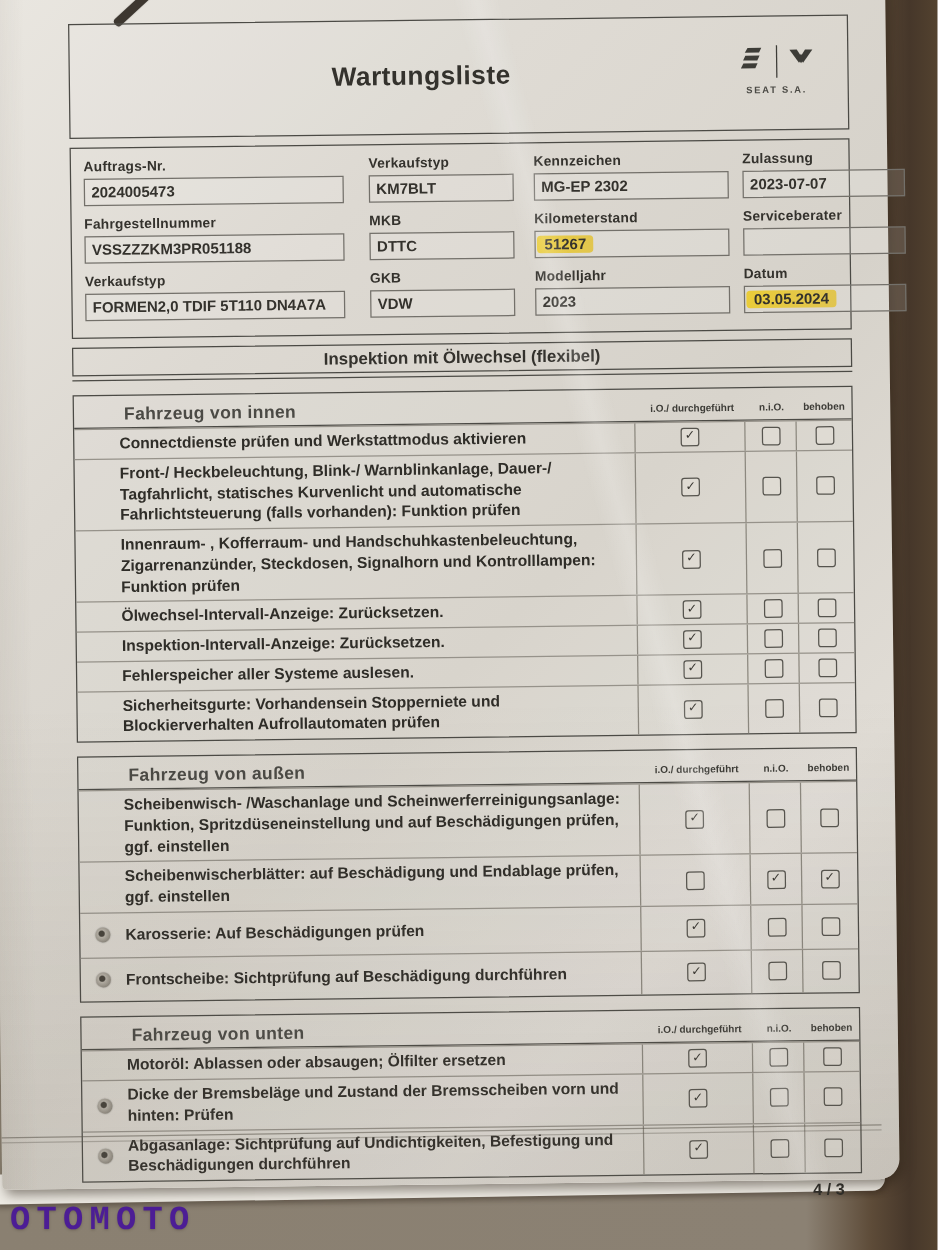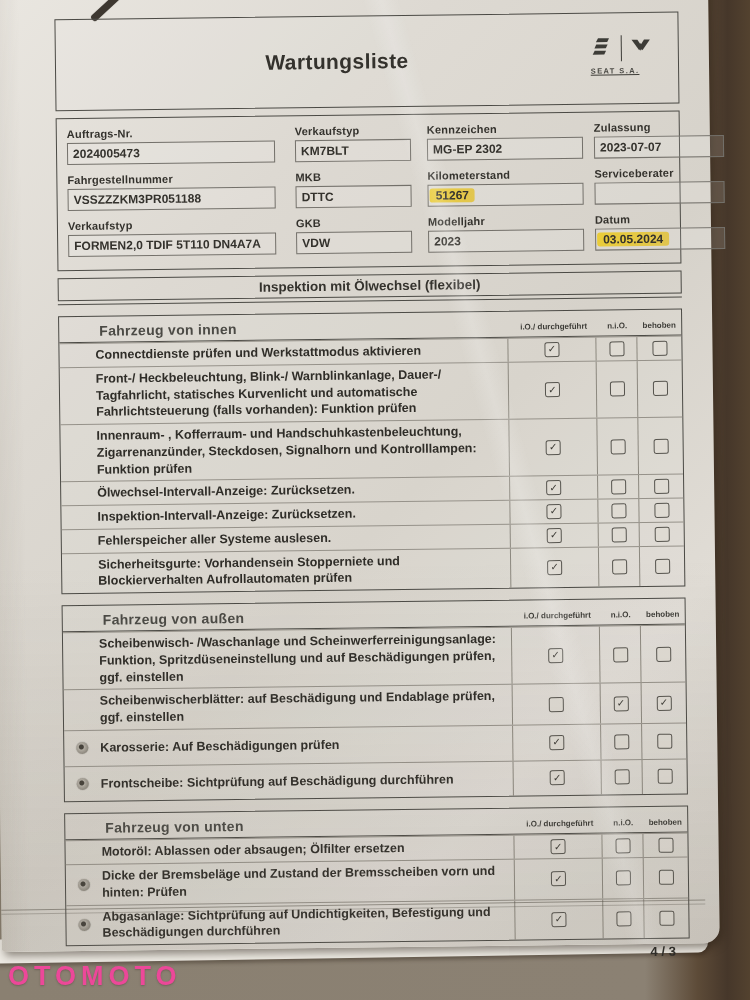--- a/index.html
+++ b/index.html
@@ -29,21 +29,21 @@
       linear-gradient(180deg,rgba(0,0,0,0) 60%,rgba(110,100,88,.12) 98%),
       linear-gradient(75deg,rgba(0,0,0,0) 64%,rgba(255,255,255,.18) 66%,rgba(0,0,0,0) 68%);
     border-radius:inherit;}
   .pen-mark{position:absolute;left:96px;top:16px;width:46px;height:7px;background:#3d3730;
     border-radius:3px;transform:rotate(-42deg);box-shadow:0 0 1px rgba(0,0,0,.4);}
 
   
   .header-box{border:1.6px solid #4b4a45;height:90px;position:relative;
     display:flex;align-items:center;justify-content:center;background:rgba(255,255,255,.06);}
   .doc-title{font-size:21px;font-weight:bold;letter-spacing:.4px;margin-right:60px;}
-  .brand{position:absolute;right:26px;top:22px;text-align:left;color:#3d3c37;text-decoration:underline;}
+  .brand{position:absolute;right:26px;top:22px;text-align:center;color:#3d3c37;}
   .brand-logos{display:flex;align-items:center;gap:8px;justify-content:center;}
   .brand-divider{width:1.4px;height:26px;background:#3d3c37;}
   .brand-name{font-size:7.5px;font-weight:bold;letter-spacing:1.4px;margin-top:5px;color:#4b4a45;}
 
   
   .fields-box{border:1.6px solid #4b4a45;margin-top:7px;padding:9px 12px 13px 10px;
     display:grid;grid-template-columns:218px 122px 157px 1fr;column-gap:10px;row-gap:9px;}
   .field-label{font-size:11px;font-weight:bold;margin-bottom:3px;letter-spacing:.2px;}
   .field-input{border:1.1px solid #73706a;height:18px;padding:1px 5px;font-size:12px;
     font-weight:bold;background:rgba(255,255,255,.12);white-space:nowrap;overflow:hidden;display:flex;align-items:center;}
@@ -75,22 +75,22 @@
   .marker-icon{width:12px;height:12px;border-radius:50%;
     background:radial-gradient(circle at 42% 42%,#45413a 0 2px,#b5b0a6 3px,#8e897f 7px,#c7c2b9 10px);
     box-shadow:0 0 1px rgba(0,0,0,.5);}
   .tall .text-cell{padding-top:9px;padding-bottom:9px;}
 
   .page-footer{display:flex;justify-content:flex-end;padding:5px 14px 0 0;}
   .page-number{font-size:13px;font-weight:bold;color:#2f2d28;}
   .crease{position:absolute;left:0;right:14px;bottom:38px;height:3px;
     border-top:1px solid rgba(90,85,75,.55);border-bottom:1px solid rgba(90,85,75,.35);transform:rotate(-0.15deg);}
 
-  .watermark{position:absolute;left:8px;bottom:8px;color:#ec4899;font-weight:800;
-    font-size:27px;letter-spacing:5px;font-family:Liberation Sans, sans-serif;
+  .watermark{position:absolute;left:8px;bottom:8px;color:#4c1d95;font-weight:800;
+    font-size:27px;letter-spacing:5px;font-family:Liberation Mono, monospace;
     text-shadow:0 1px 2px rgba(60,50,40,.35);}
 </style>
 </head>
 <body>
 
 <div class="sheet2"></div>
 
 <div class="paper">
   <div class="pen-mark"></div>
 

